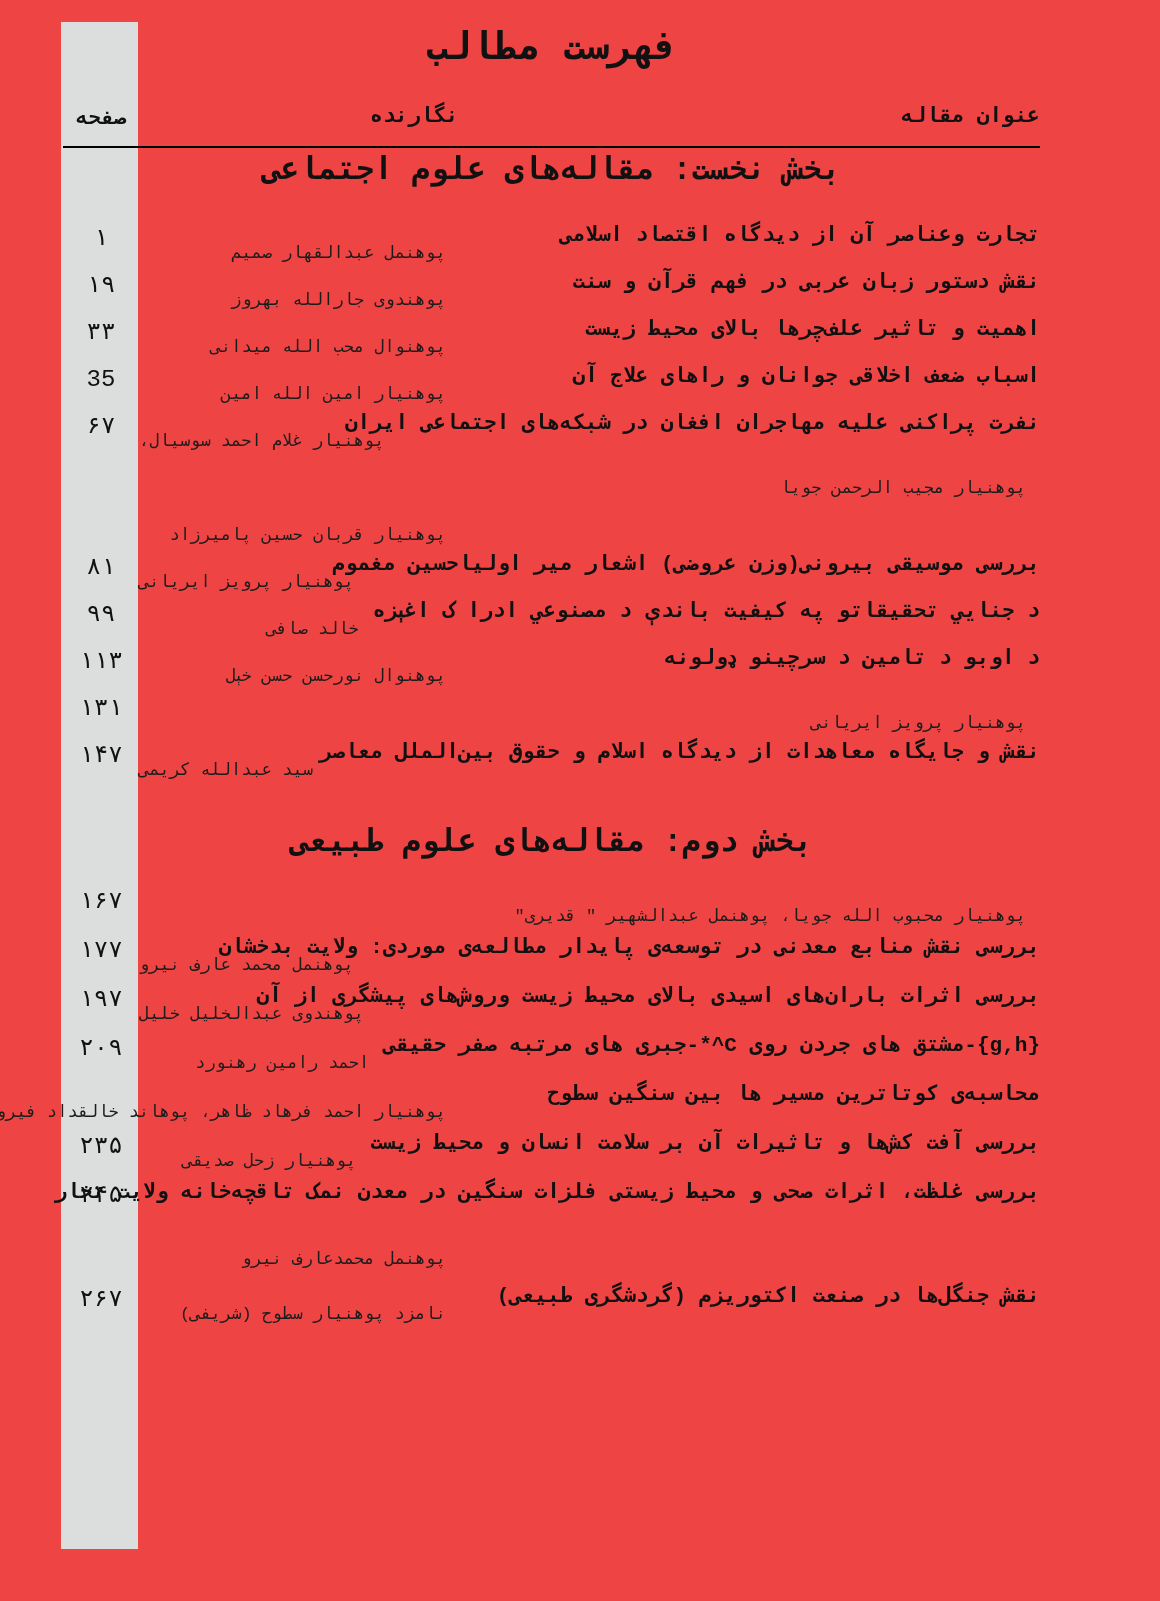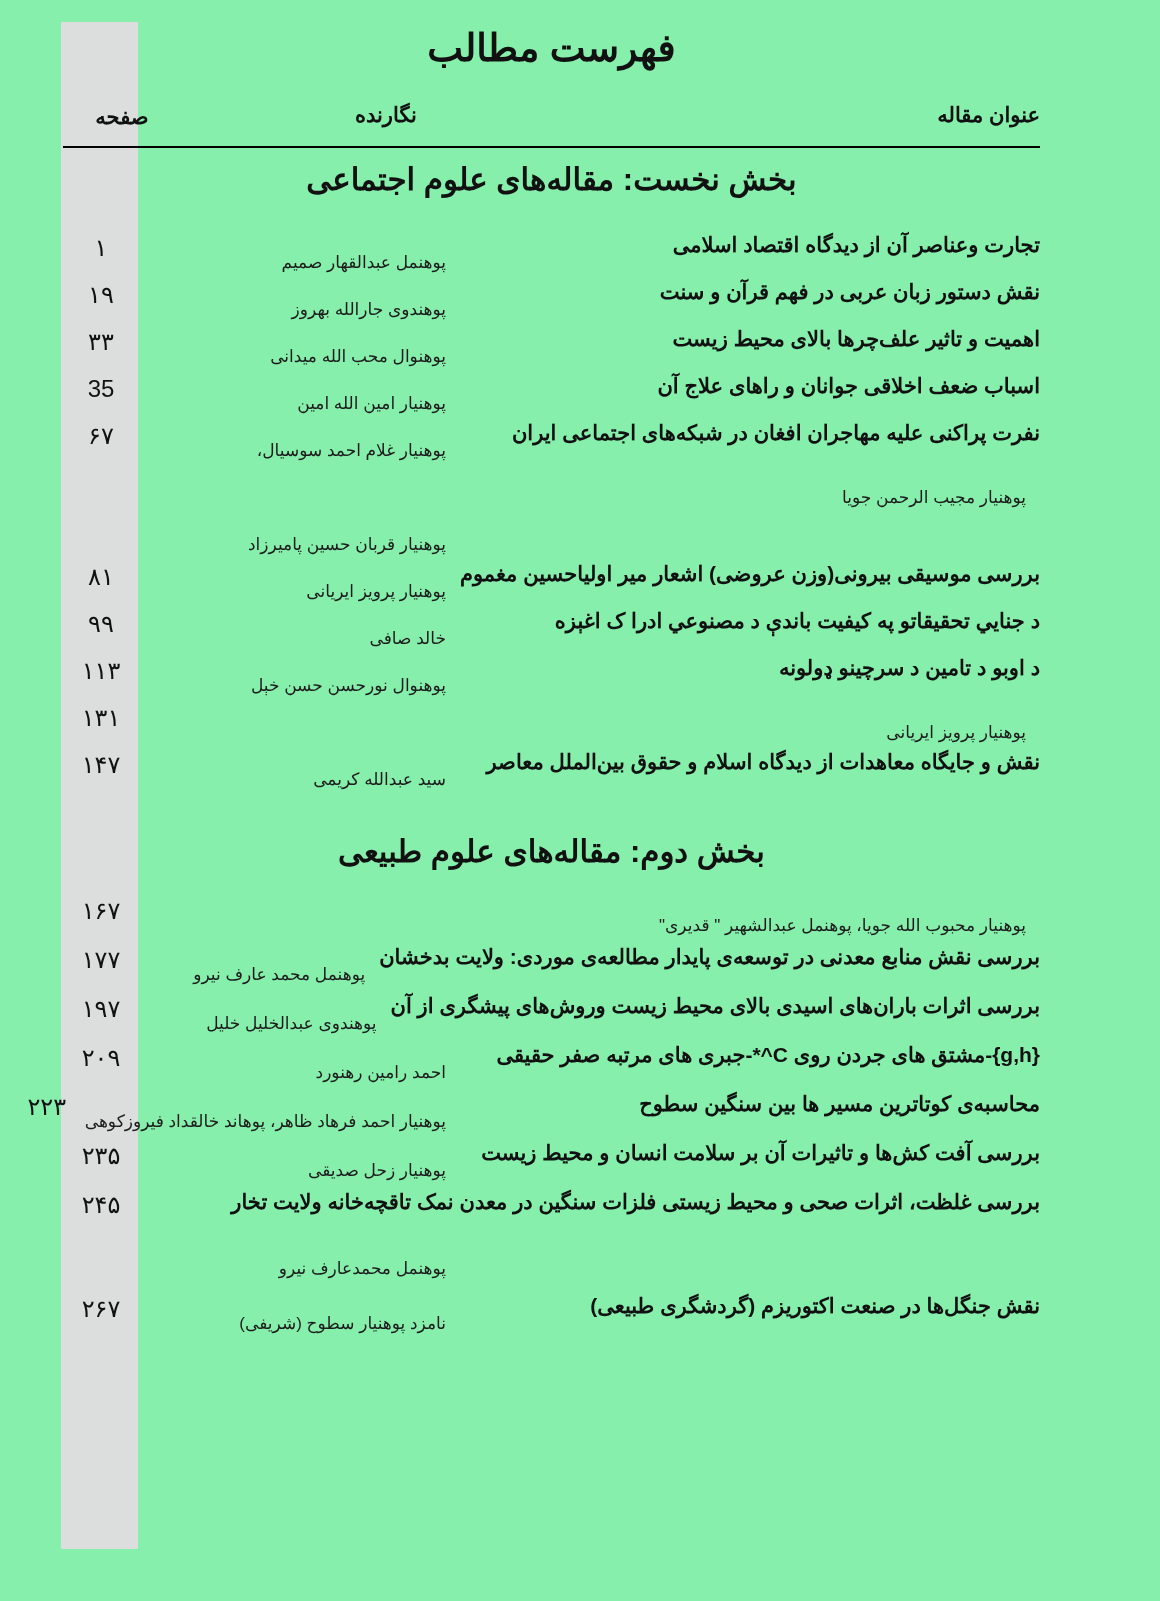--- a/index.html
+++ b/index.html
@@ -1,22 +1,22 @@
 <!DOCTYPE html>
 <html lang="fa" dir="rtl"><head>
 <meta charset="utf-8">
 <style>
   html,body { margin:0; padding:0; background:#ffffff; }
   .page {
     position:relative;
     width:1160px; height:1601px;
-    background:#86efac;
+    background:#ef4444;
     overflow:hidden;
     direction:rtl;
-    font-family:Liberation Sans, sans-serif;
+    font-family:Liberation Mono, monospace;
     color:#111111;
   }
   .graybar {
     position:absolute;
     left:61px; top:22px;
     width:77px; height:1527px;
     background:#dcdddd;
     z-index:0;
   }
   .content {
@@ -33,33 +33,33 @@
     line-height:1.3;
   }
   .cols-header {
     position:relative;
     height:34px;
     margin-top:30px;
     font-weight:bold;
     font-size:21px;
   }
   .col-title-h   { position:absolute; right:0;  top:0; white-space:nowrap; }
-  .col-author-h  { position:absolute; left:292px; top:0; white-space:nowrap; }
-  .col-page-h    { position:absolute; left:0; top:2px; width:76px; text-align:center; white-space:nowrap;margin-left:21px; }
+  .col-author-h  { position:absolute; left:307px; top:0; white-space:nowrap; }
+  .col-page-h    { position:absolute; left:0; top:2px; width:76px; text-align:center; white-space:nowrap; }
   .rule {
     height:0;
     border-top:2.5px solid #000000;
     margin:9px 0 0 0;
   }
   .section-heading {
     text-align:center;
     font-size:31px;
     font-weight:bold;
     line-height:1.4;
-    margin:10px 0 28px 0;
+    margin:1px 0 28px 0;
   }
   .section-heading.second { margin-top:36px; margin-bottom:20px; }
   .row {
     display:flex;
     align-items:flex-start;
     height:47px;
   }
   .sec2 .row { height:49px; }
   .row.last { margin-top:6px; }
   .entry-title {

